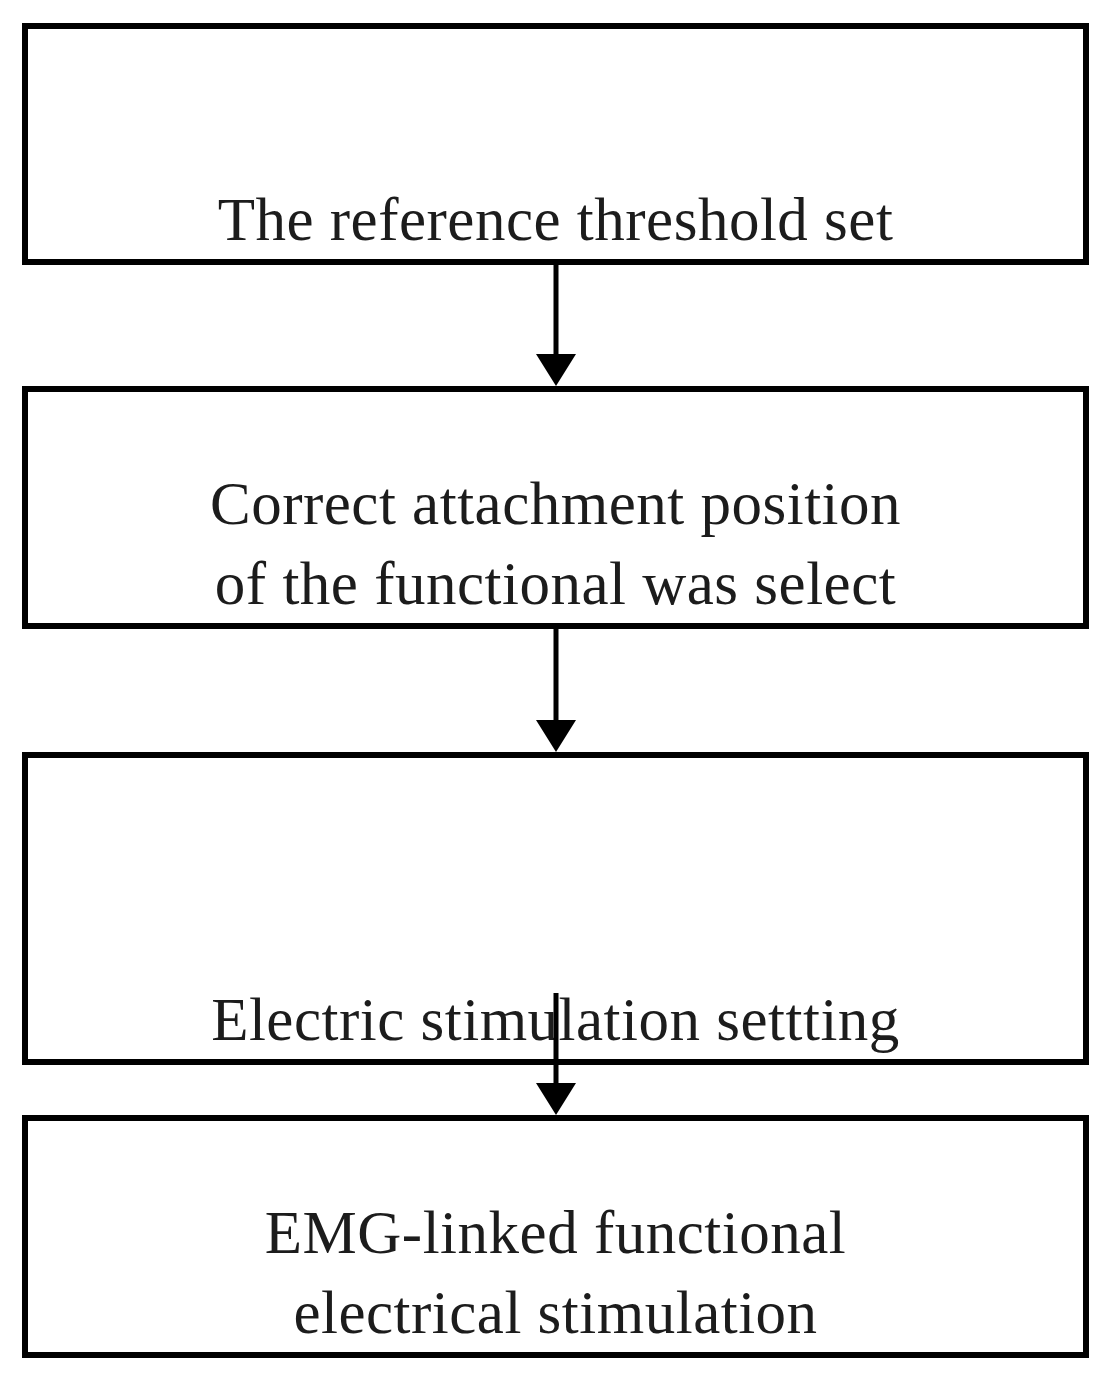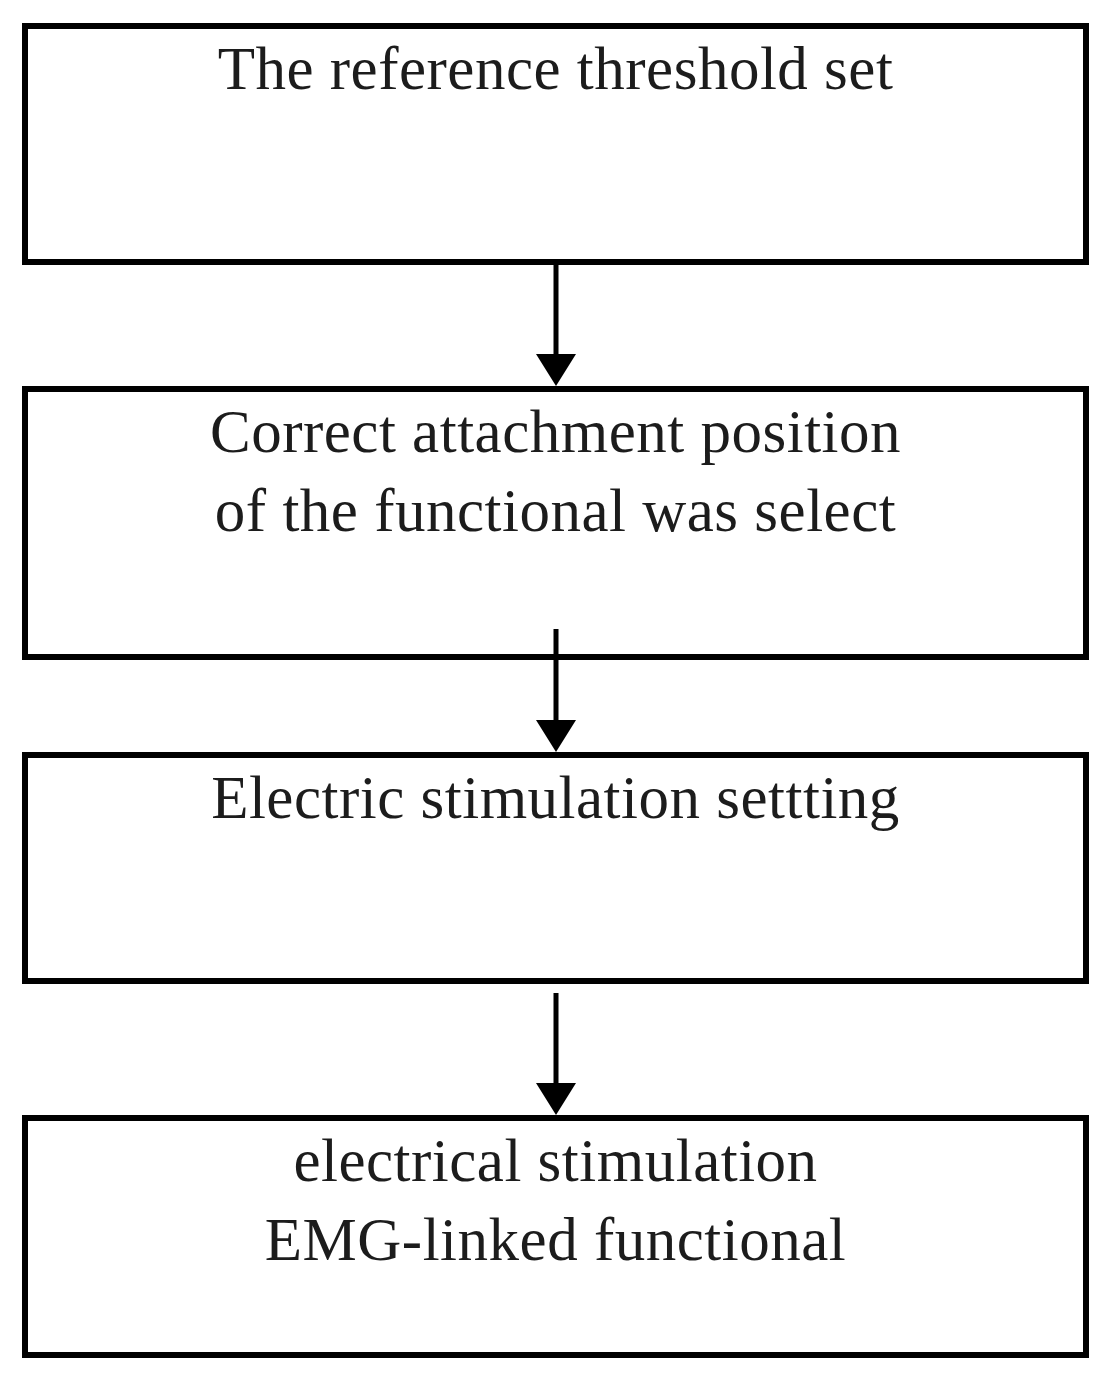--- a/index.html
+++ b/index.html
@@ -18,30 +18,30 @@
   .node {
     position: absolute;
     left: 22px;
     width: 1067px;
     box-sizing: border-box;
     border: 6px solid #000000;
     background: #ffffff;
     display: flex;
     flex-direction: column;
     align-items: center;
-    justify-content: flex-start;
+    justify-content: flex-end;
     text-align: center;
     font-size: 61px;
     line-height: 1.3;
     color: #1c1c1c;
     letter-spacing: 0.5px;
   }
   .node-1 { top: 23px;   height: 242px; }
-  .node-2 { top: 386px;  height: 274px; }
-  .node-3 { top: 752px;  height: 232px; }
+  .node-2 { top: 386px;  height: 243px; }
+  .node-3 { top: 752px;  height: 313px; }
   .node-4 { top: 1115px; height: 243px; }
 
   .node .line {
     display: block;
     white-space: nowrap;
   }
 
   .connector {
     position: absolute;
     left: 534px;
@@ -99,17 +99,17 @@
   <div class="node node-3">
     <span class="line">Electric stimulation settting</span>
   </div>
 
   <div class="connector connector-3">
     <div class="shaft"></div>
     <div class="head"></div>
   </div>
 
   <div class="node node-4">
+    <span class="line">EMG-linked functional</span>
     <span class="line">electrical stimulation</span>
-    <span class="line">EMG-linked functional</span>
   </div>
 
 </div>
 
 </body></html>

